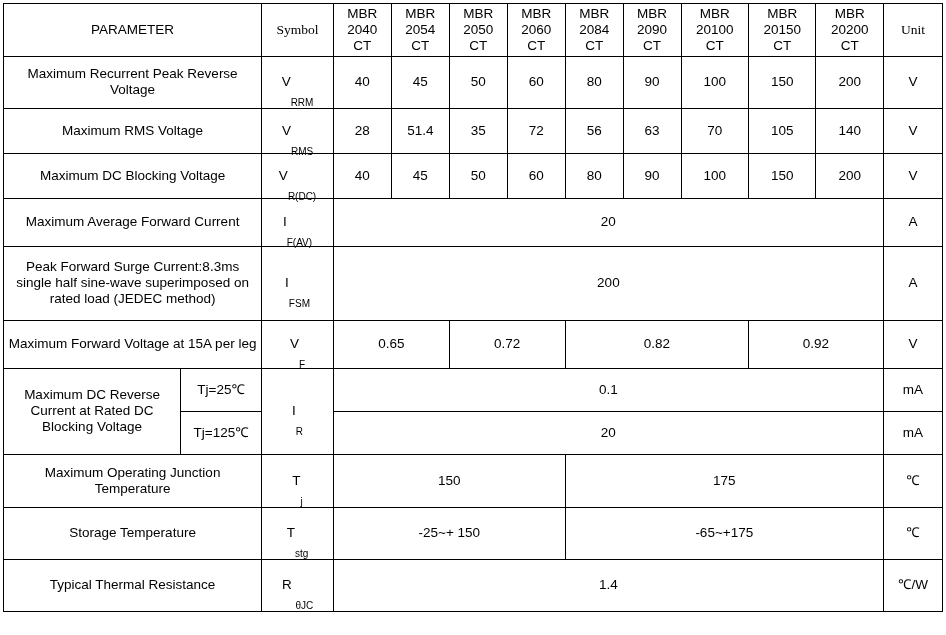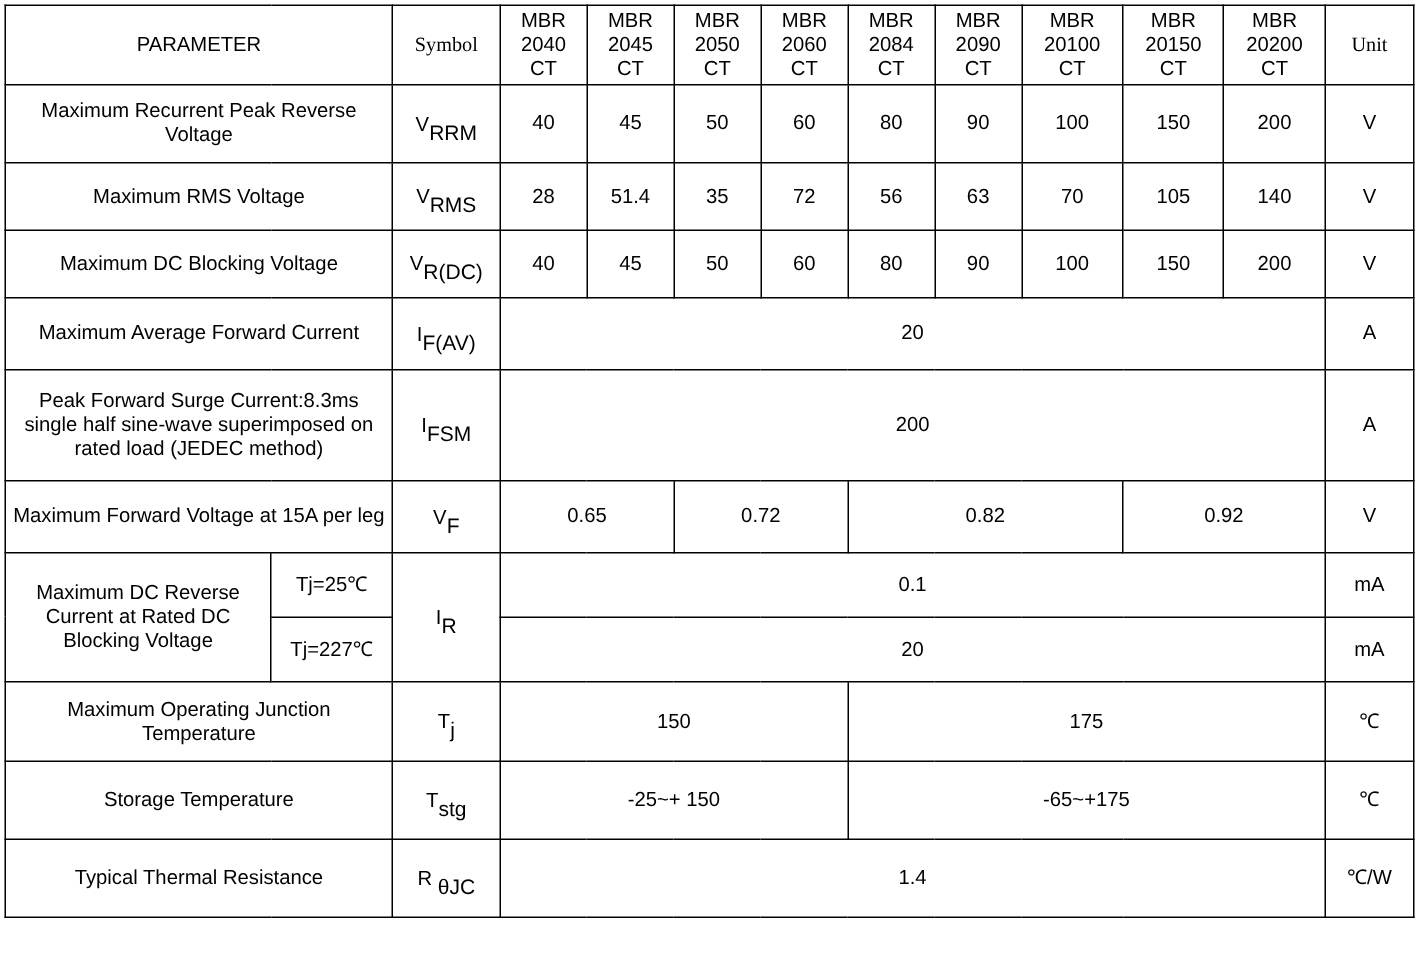--- a/index.html
+++ b/index.html
@@ -45,24 +45,24 @@
   }
   .hdr-part {
     font-weight: bold;
     font-size: 12.5px;
     line-height: 1.25;
   }
   .sym {
     font-size: 15px;
   }
   .sym sub {
-    font-size: 14px;
+    font-size: 10px;
     vertical-align: baseline;
     position: relative;
-    top: 6px;
+    top: 20px;
   }
   .param {
     font-size: 13.5px;
     padding-left: 5px;
     padding-right: 5px;
   }
   .unit {
     font-size: 13.5px;
   }
   .unit-small {
@@ -101,21 +101,21 @@
       <tr>
         <th class="hdr-param" colspan="2" rowspan="1">PARAMETER</th>
         <th class="hdr">Symbol</th>
         <th class="hdr-part">
           <div>MBR</div>
           <div>2040</div>
           <div>CT</div>
         </th>
         <th class="hdr-part">
           <div>MBR</div>
-          <div>2045</div>
+          <div>2054</div>
           <div>CT</div>
         </th>
         <th class="hdr-part">
           <div>MBR</div>
           <div>2050</div>
           <div>CT</div>
         </th>
         <th class="hdr-part">
           <div>MBR</div>
           <div>2060</div>
@@ -222,21 +222,21 @@
       </tr>
 
       <tr style="height:43px">
         <td class="param" rowspan="2" style="width:110px">Maximum DC Reverse Current at Rated DC Blocking Voltage</td>
         <td class="tj-cell">Tj=25℃</td>
         <td class="sym" rowspan="2"><span>I</span><sub>R</sub></td>
         <td class="val" colspan="9">0.1</td>
         <td class="unit">mA</td>
       </tr>
       <tr style="height:43px">
-        <td class="tj-cell">Tj=227℃</td>
+        <td class="tj-cell">Tj=125℃</td>
         <td class="val" colspan="9">20</td>
         <td class="unit">mA</td>
       </tr>
 
       <tr style="height:53px">
         <td class="param" colspan="2">Maximum Operating Junction Temperature</td>
         <td class="sym"><span>T</span><sub>j</sub></td>
         <td class="val" colspan="4">150</td>
         <td class="val" colspan="5">175</td>
         <td class="unit-small">℃</td>

